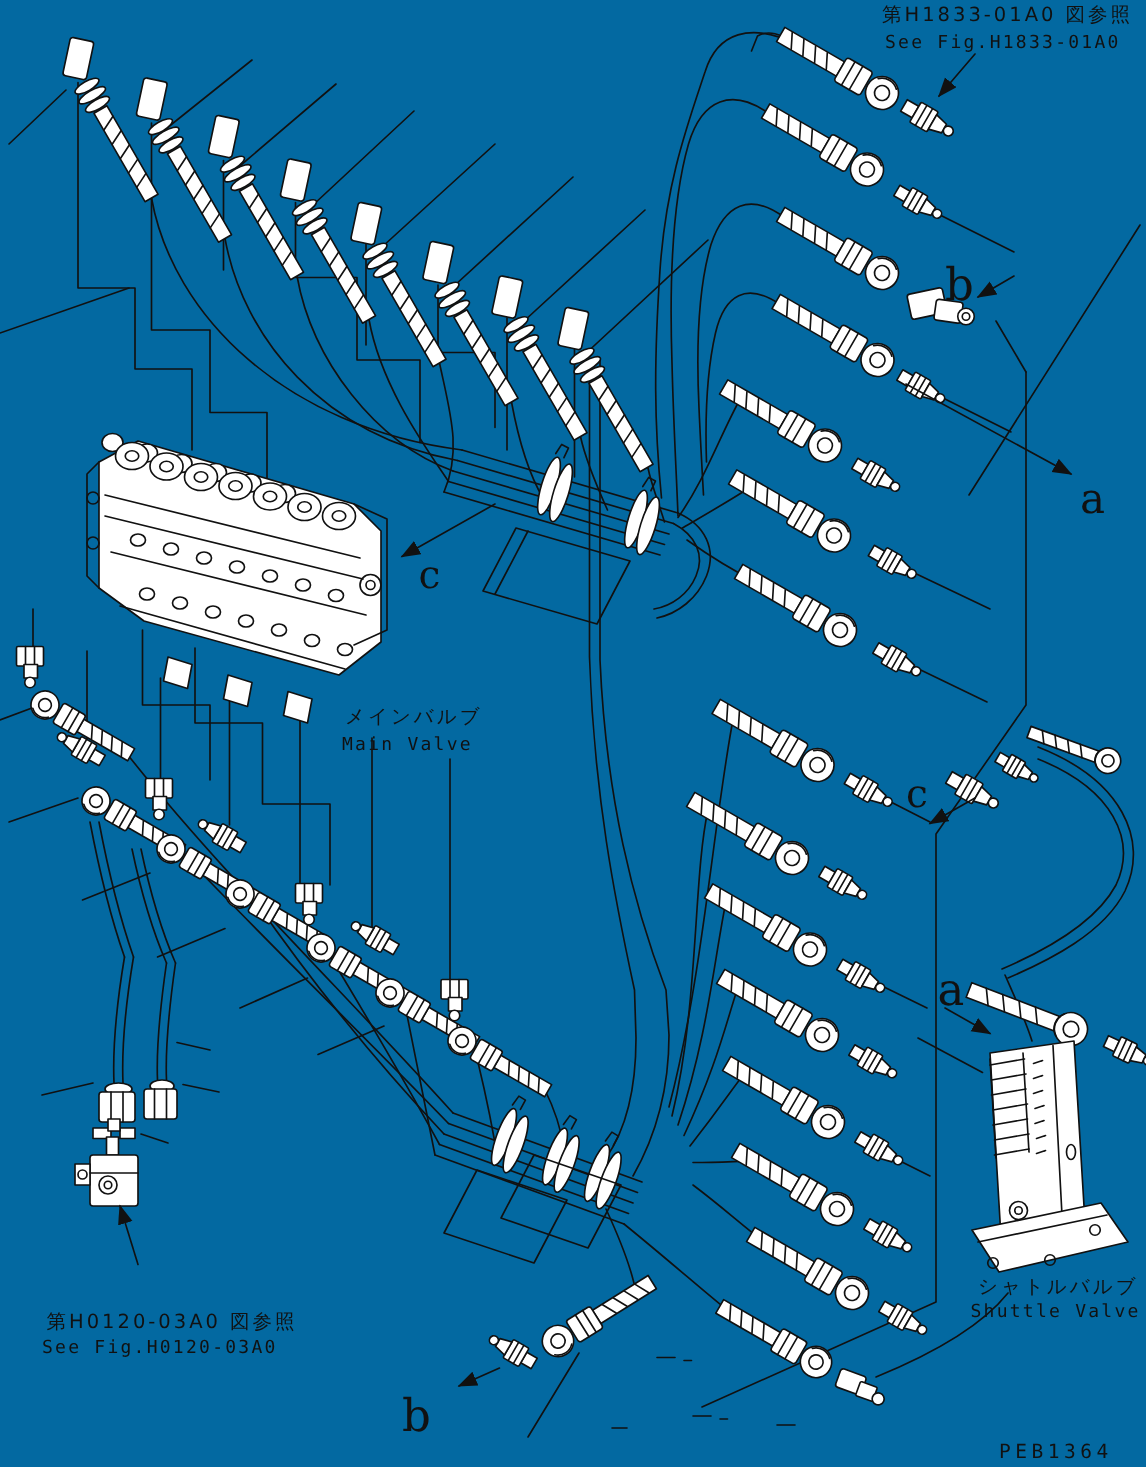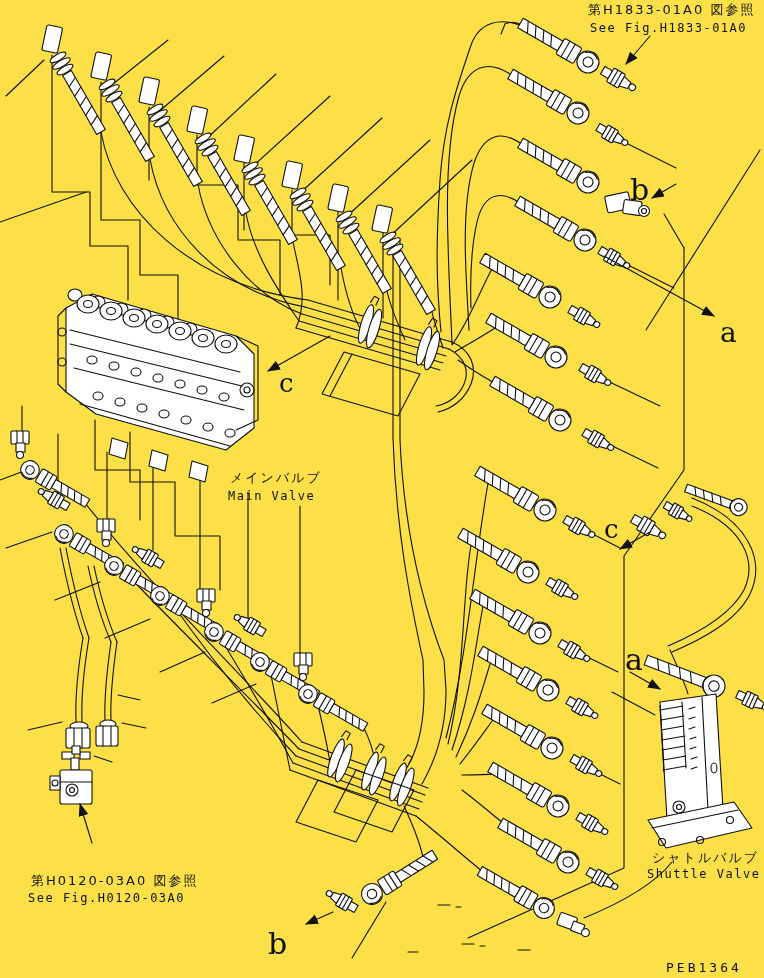--- a/index.html
+++ b/index.html
@@ -1,16 +1,16 @@
 <!DOCTYPE html>
 <html><head>
 <meta charset="utf-8">
 <style>
   html,body{margin:0;padding:0;background:#e8e8e8;}
-  .stage{position:relative;width:764px;height:978px;background:#fde047;margin:0 auto;overflow:hidden;}
+  .stage{position:relative;width:764px;height:978px;background:#0369a1;margin:0 auto;overflow:hidden;}
   svg{position:absolute;left:0;top:0;}
   svg *{vector-effect:non-scaling-stroke;}
   .ln{stroke:#111;fill:none;stroke-width:1.1;stroke-linecap:round;stroke-linejoin:round;}
   .sol{stroke:#111;fill:#fff;stroke-width:1.1;stroke-linejoin:round;}
   .ref-txt{font-family:"DejaVu Sans Mono","Liberation Mono",monospace;font-size:12px;letter-spacing:1.5px;fill:#111;}
   .ref-txt-jp{font-family:"DejaVu Sans","Liberation Sans",sans-serif;font-size:13px;letter-spacing:2px;fill:#111;}
   .callout{font-family:"DejaVu Serif","Liberation Serif",serif;fill:#111;}
   .plate{font-family:"DejaVu Sans Mono","Liberation Mono",monospace;font-size:13px;letter-spacing:3px;fill:#111;}
 </style>
 </head>

